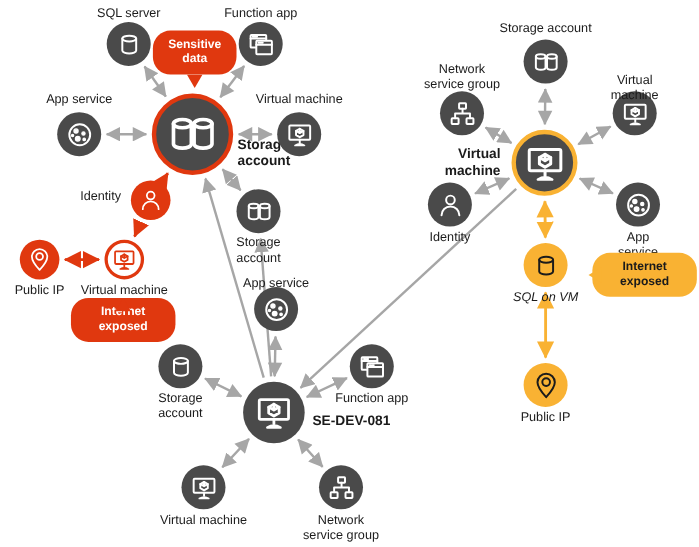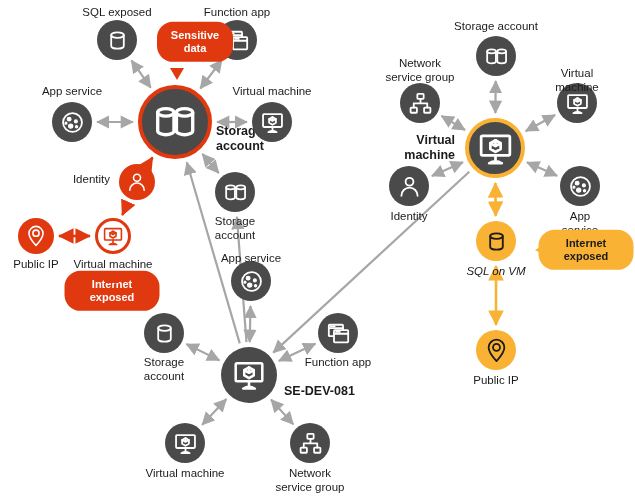--- a/index.html
+++ b/index.html
@@ -107,21 +107,21 @@
   </svg>
   <div id="node-layer">
       <div class="node" style="left: 117px; top: 40px;">
         <div class="disc grey" style="width: 40px; height: 40px;">
           <svg viewBox="0 0 24 24" width="27" height="27">
             <ellipse cx="12" cy="7.2" rx="5.6" ry="2.4" stroke="#ffffff" fill="none" stroke-width="1.6" stroke-linejoin="round" stroke-linecap="round"></ellipse>
             <path d="M6.4 7.2 V16.8 a5.6 2.4 0 0 0 11.2 0 V7.2" stroke="#ffffff" fill="none" stroke-width="1.6" stroke-linejoin="round" stroke-linecap="round"></path>
           </svg>
         </div>
       </div>
-      <div class="label" style="left: 117px; top: 5px;">SQL exposed</div>
+      <div class="label" style="left: 117px; top: 5px;">SQL server</div>
       <div class="node" style="left: 237px; top: 40px;">
         <div class="disc grey" style="width: 40px; height: 40px;">
           <svg viewBox="0 0 24 24" width="27" height="27">
             <rect x="3.4" y="4.2" width="12.6" height="10.2" rx="0.7" stroke="#ffffff" fill="none" stroke-width="1.6" stroke-linejoin="round" stroke-linecap="round"></rect>
             <path d="M3.4 7.2 H16" stroke="#ffffff" fill="none" stroke-width="1.6" stroke-linejoin="round" stroke-linecap="round"></path>
             <path d="M5.2 5.7 h1.2 M7.4 5.7 h1.2" stroke="#ffffff" fill="none" stroke-width="1.6" stroke-linejoin="round" stroke-linecap="round"></path>
             <rect x="8" y="9" width="12.6" height="10.8" rx="0.7" stroke="#ffffff" fill="#4a4a4a" stroke-width="1.6"></rect>
             <path d="M8 12.2 H20.6" stroke="#ffffff" fill="none" stroke-width="1.6" stroke-linejoin="round" stroke-linecap="round"></path>
             <path d="M9.8 10.6 h1.2 M12 10.6 h1.2" stroke="#ffffff" fill="none" stroke-width="1.6" stroke-linejoin="round" stroke-linecap="round"></path>
           </svg>
@@ -247,21 +247,21 @@
         <div class="disc grey" style="width: 56px; height: 56px;">
           <svg viewBox="0 0 24 24" width="38" height="38">
             <rect x="3.6" y="4.6" width="16.8" height="11.4" rx="0.8" stroke="#ffffff" fill="none" stroke-width="1.6" stroke-linejoin="round" stroke-linecap="round"></rect>
             <path d="M12 16 V18.4" stroke="#ffffff" fill="none" stroke-width="1.6" stroke-linejoin="round" stroke-linecap="round"></path>
             <path d="M8.2 20.6 q3.8 -2.4 7.6 0 z" stroke="#ffffff" fill="#ffffff" stroke-width="1.4" stroke-linejoin="round"></path>
             <path d="M12 7.2 l3 1.7 v3.4 l-3 1.7 l-3 -1.7 v-3.4 z" stroke="#ffffff" fill="none" stroke-width="1.6" stroke-linejoin="round" stroke-linecap="round"></path>
             <path d="M12 7.2 v3.4 M12 10.6 l3 -1.7 M12 10.6 l-3 -1.7" stroke="#ffffff" fill="none" stroke-width="1.6" stroke-linejoin="round" stroke-linecap="round"></path>
           </svg>
         </div>
       </div>
-      <div class="label bold right" style="left: 284px; top: 384px;">SE-DEV-081</div>
+      <div class="label bold right" style="left: 284px; top: 375px;">SE-DEV-081</div>
       <div class="node" style="left: 185px; top: 443px;">
         <div class="disc grey" style="width: 40px; height: 40px;">
           <svg viewBox="0 0 24 24" width="27" height="27">
             <rect x="3.6" y="4.6" width="16.8" height="11.4" rx="0.8" stroke="#ffffff" fill="none" stroke-width="1.6" stroke-linejoin="round" stroke-linecap="round"></rect>
             <path d="M12 16 V18.4" stroke="#ffffff" fill="none" stroke-width="1.6" stroke-linejoin="round" stroke-linecap="round"></path>
             <path d="M8.2 20.6 q3.8 -2.4 7.6 0 z" stroke="#ffffff" fill="#ffffff" stroke-width="1.4" stroke-linejoin="round"></path>
             <path d="M12 7.2 l3 1.7 v3.4 l-3 1.7 l-3 -1.7 v-3.4 z" stroke="#ffffff" fill="none" stroke-width="1.6" stroke-linejoin="round" stroke-linecap="round"></path>
             <path d="M12 7.2 v3.4 M12 10.6 l3 -1.7 M12 10.6 l-3 -1.7" stroke="#ffffff" fill="none" stroke-width="1.6" stroke-linejoin="round" stroke-linecap="round"></path>
           </svg>
         </div>
@@ -362,21 +362,21 @@
         <div class="disc amber-fill" style="width: 40px; height: 40px;">
           <svg viewBox="0 0 24 24" width="27" height="27">
             <path d="M12 21.4 C12 21.4 19 13.9 19 9.4 A7 7 0 0 0 5 9.4 C5 13.9 12 21.4 12 21.4 z" stroke="#1b1b1b" fill="none" stroke-width="1.6" stroke-linejoin="round" stroke-linecap="round"></path>
             <circle cx="12" cy="9.2" r="3.1" stroke="#1b1b1b" fill="none" stroke-width="1.6" stroke-linejoin="round" stroke-linecap="round"></circle>
           </svg>
         </div>
       </div>
       <div class="label" style="left: 496px; top: 373px;">Public IP</div>
     </div>
   <div id="badge-layer">
-      <div class="badge red" style="left: 177px; top: 42px; width: 76px; margin-left: 18px;">Sensitive
+      <div class="badge red" style="left: 177px; top: 48px; width: 76px;">Sensitive
 data</div>
       <div class="tail" style="left: 170px; top: 68px; border-left: 7px solid transparent; border-right: 7px solid transparent; border-top: 12px solid rgb(224, 56, 15);"></div>
       <div class="badge red" style="left: 112px; top: 291px; width: 95px;">Internet
 exposed</div>
       <div class="tail" style="left: 105px; top: 271px; border-left: 7px solid transparent; border-right: 7px solid transparent; border-bottom: 12px solid rgb(224, 56, 15);"></div>
       <div class="badge amber" style="left: 586px; top: 250px; width: 95px;">Internet
 exposed</div>
       <div class="tail" style="left: 535px; top: 243px; border-top: 7px solid transparent; border-bottom: 7px solid transparent; border-right: 12px solid rgb(249, 178, 51);"></div>
     </div>
 </div>

